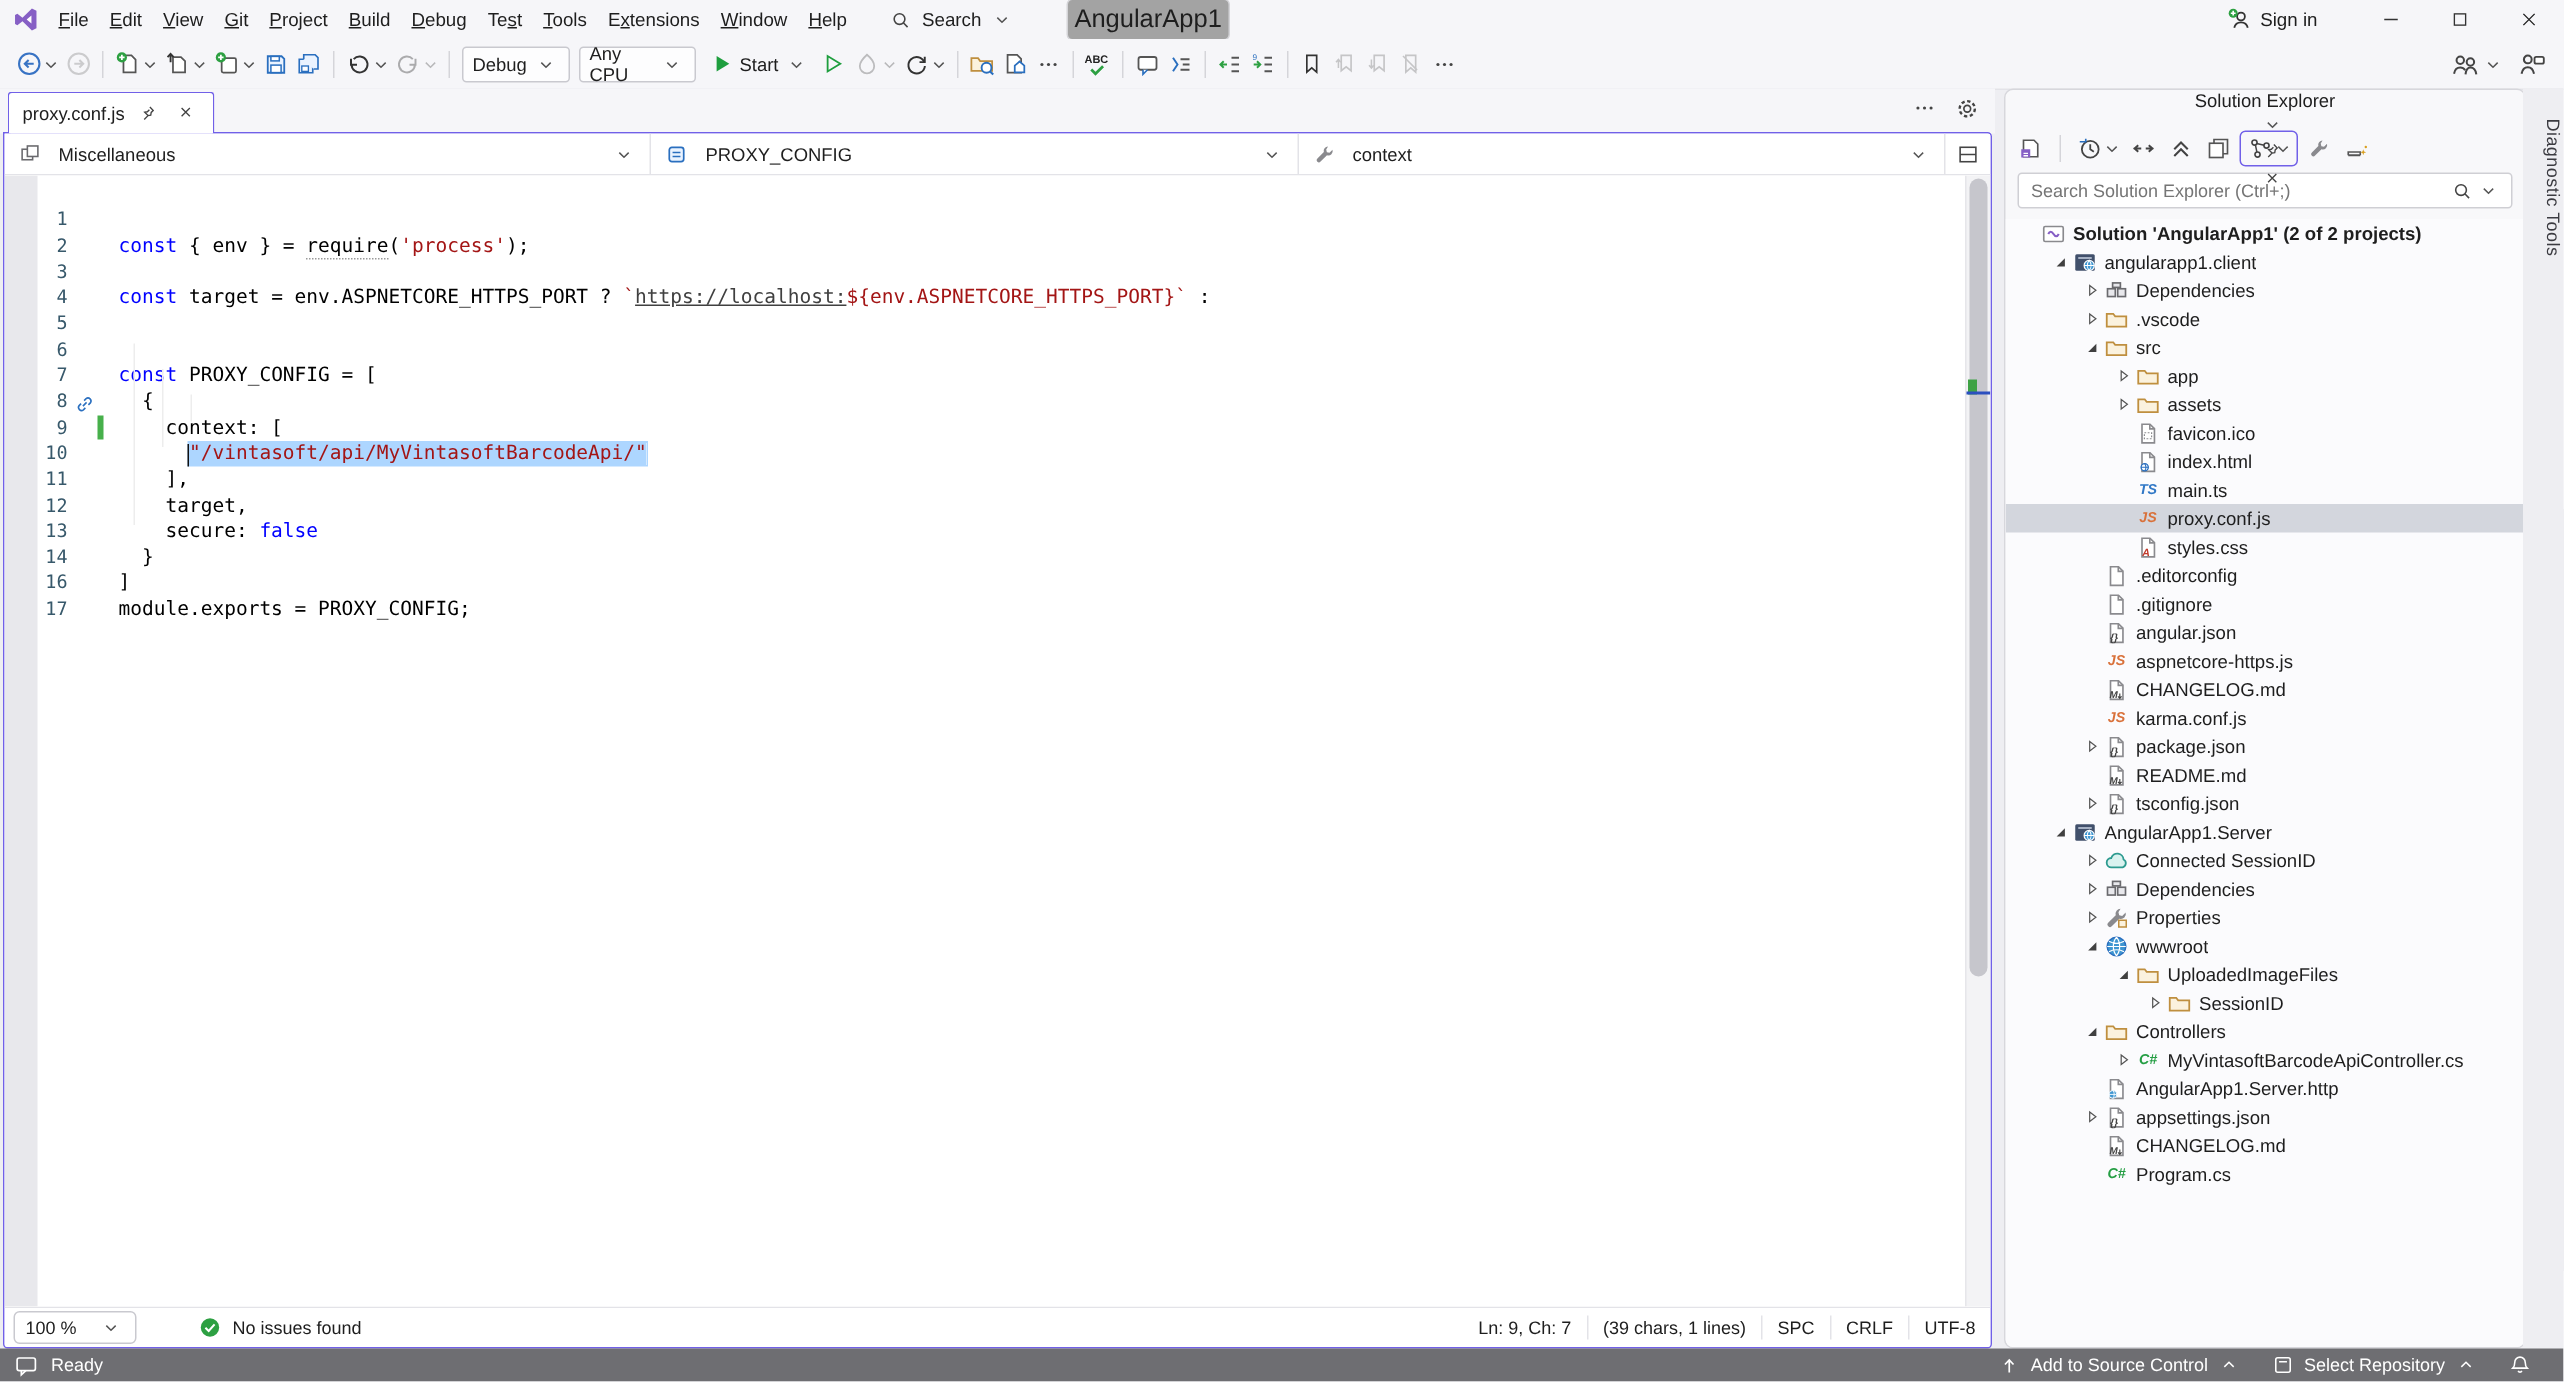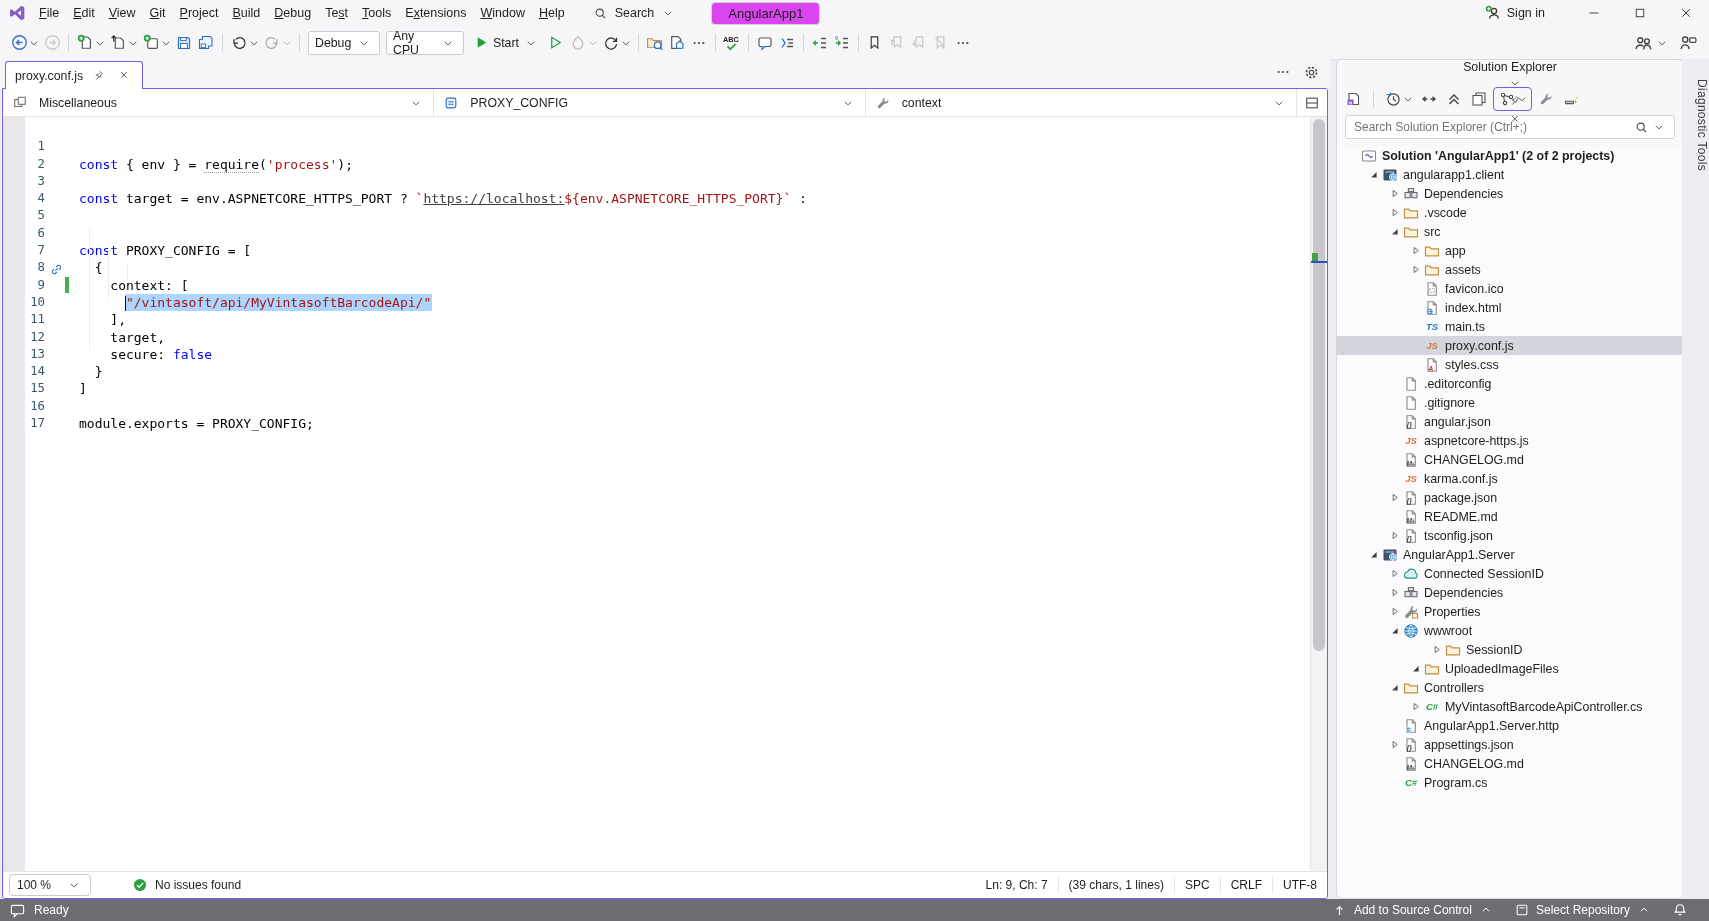--- a/index.html
+++ b/index.html
@@ -8,22 +8,22 @@
   #app{position:absolute;inset:0;}
   .ic{display:inline-flex;align-items:center;justify-content:center;width:18px;height:18px;flex:0 0 auto;}
   .ic svg{display:block;}
   .dis{opacity:.38;filter:grayscale(1);}
   
   #titlebar{position:absolute;left:0;top:0;right:0;height:26px;background:#f6f6f9;display:flex;align-items:center;}
   #vs-logo{margin:0 6px 0 8px;}
   #menubar{display:flex;align-items:center;}
   .menu-item{padding:3px 7px;font-size:12.5px;border-radius:3px;cursor:default;}
   #title-search{display:flex;align-items:center;gap:5px;font-size:12.5px;margin-left:14px;padding:2px 6px;border-radius:3px;}
-  #title-project{margin-left:28px;background:#d946ef;border:1px solid #d4d4d8;border-radius:4px;
-      padding:3px 16px;font-size:13px;}
+  #title-project{margin-left:28px;background:#a3a3a3;border:1px solid #d4d4d8;border-radius:4px;
+      padding:3px 4px;font-size:17px;}
   #title-right{position:absolute;right:0;top:0;height:26px;display:flex;align-items:center;}
   #sign-in{display:flex;align-items:center;gap:5px;font-size:12.5px;margin-right:26px;}
   .wbtn{width:46px;height:26px;display:flex;align-items:center;justify-content:center;}
   
   #toolbar{position:absolute;left:0;top:26px;right:0;height:33px;background:#f6f6f9;border-bottom:1px solid #e3e3e8;
       display:flex;align-items:center;padding-left:8px;}
   .tbtn{display:inline-flex;align-items:center;height:24px;padding:0 2px;border-radius:3px;gap:1px;}
   .tsep{width:1px;height:18px;background:#d5d5da;margin:0 5px;}
   .tchev{width:10px;display:inline-flex;justify-content:center;}
   .tcombo{display:inline-flex;align-items:center;justify-content:space-between;height:22px;background:#fdfdfe;
@@ -612,23 +612,20 @@
             <div class="cl">
       <span class="ln">12</span>
       <span class="ctext"><span class="c-d" style="position:relative">    secure: </span><span class="c-k" style="position:relative">false</span></span></div>
             <div class="cl">
       <span class="ln">13</span>
       <span class="ctext"><span class="c-d" style="position:relative">  }</span></span></div>
             <div class="cl">
       <span class="ln">14</span>
       <span class="ctext"><span class="c-d" style="position:relative">]</span></span></div>
             <div class="cl">
-      <span class="ln">15</span>
-      <span class="ctext"></span></div>
-            <div class="cl">
       <span class="ln">16</span>
       <span class="ctext"><span class="c-d" style="position:relative">module.exports = PROXY_CONFIG;</span></span></div>
             <div class="cl">
       <span class="ln">17</span>
       <span class="ctext"></span></div>
             <span class="guide" style="left:calc(76px + 1ch);top:107.80000000000001px;height:121.10000000000001px"></span>
             <span class="guide" style="left:calc(76px + 3ch);top:125.10000000000001px;height:51.900000000000006px"></span>
             <span class="guide" style="left:calc(76px + 5ch);top:142.4px;height:17.3px"></span>
           </div>
         <div id="ed-scroll">
@@ -1088,45 +1085,45 @@
             </svg>
           </span>
     <span class="ticon">
             <svg width="16" height="16" viewBox="0 0 16 16" fill="none" xmlns="http://www.w3.org/2000/svg">
               <circle cx="8" cy="8" r="6.2" fill="#3f96d1" stroke="#2a6fbf" stroke-width="1"></circle>
               <path d="M1.8 8h12.4M8 1.8c2.8 3.4 2.8 9 0 12.4M8 1.8c-2.8 3.4-2.8 9 0 12.4M3 4.5c2.8 1.8 7.2 1.8 10 0M3 11.5c2.8-1.8 7.2-1.8 10 0" stroke="#fff" stroke-width=".8" fill="none"></path>
             </svg>
           </span>
     <span class="lbl">wwwroot</span>
         </div>
+        <div class="trow  " style="padding-left:71px">
+    <span class="arrow-slot">
+            <svg width="11" height="11" viewBox="0 0 16 16">
+              <path d="M12.5 4.5v8h-8Z" fill="#404040"></path>
+            </svg>
+          </span>
+    <span class="ticon">
+            <svg width="16" height="16" viewBox="0 0 16 16" fill="none" xmlns="http://www.w3.org/2000/svg">
+              <path d="M1.5 12.8V4.2h4.3l1.3 1.7h7.4v6.9Z" stroke="#bf8f3f" stroke-width="1.2" fill="#fbf2de"></path>
+            </svg>
+          </span>
+    <span class="lbl">UploadedImageFiles</span>
+        </div>
         <div class="trow  " style="padding-left:92px">
     <span class="arrow-slot">
             <svg width="11" height="11" viewBox="0 0 16 16">
               <path d="M6 3.5l6 4.5-6 4.5Z" stroke="#555" stroke-width="1.2" fill="none"></path>
             </svg>
           </span>
     <span class="ticon">
             <svg width="16" height="16" viewBox="0 0 16 16" fill="none" xmlns="http://www.w3.org/2000/svg">
               <path d="M1.5 12.8V4.2h4.3l1.3 1.7h7.4v6.9Z" stroke="#bf8f3f" stroke-width="1.2" fill="#fbf2de"></path>
             </svg>
           </span>
     <span class="lbl">SessionID</span>
-        </div>
-        <div class="trow  " style="padding-left:71px">
-    <span class="arrow-slot">
-            <svg width="11" height="11" viewBox="0 0 16 16">
-              <path d="M12.5 4.5v8h-8Z" fill="#404040"></path>
-            </svg>
-          </span>
-    <span class="ticon">
-            <svg width="16" height="16" viewBox="0 0 16 16" fill="none" xmlns="http://www.w3.org/2000/svg">
-              <path d="M1.5 12.8V4.2h4.3l1.3 1.7h7.4v6.9Z" stroke="#bf8f3f" stroke-width="1.2" fill="#fbf2de"></path>
-            </svg>
-          </span>
-    <span class="lbl">UploadedImageFiles</span>
         </div>
         <div class="trow  " style="padding-left:50px">
     <span class="arrow-slot">
             <svg width="11" height="11" viewBox="0 0 16 16">
               <path d="M12.5 4.5v8h-8Z" fill="#404040"></path>
             </svg>
           </span>
     <span class="ticon">
             <svg width="16" height="16" viewBox="0 0 16 16" fill="none" xmlns="http://www.w3.org/2000/svg">
               <path d="M1.5 12.8V4.2h4.3l1.3 1.7h7.4v6.9Z" stroke="#bf8f3f" stroke-width="1.2" fill="#fbf2de"></path>

